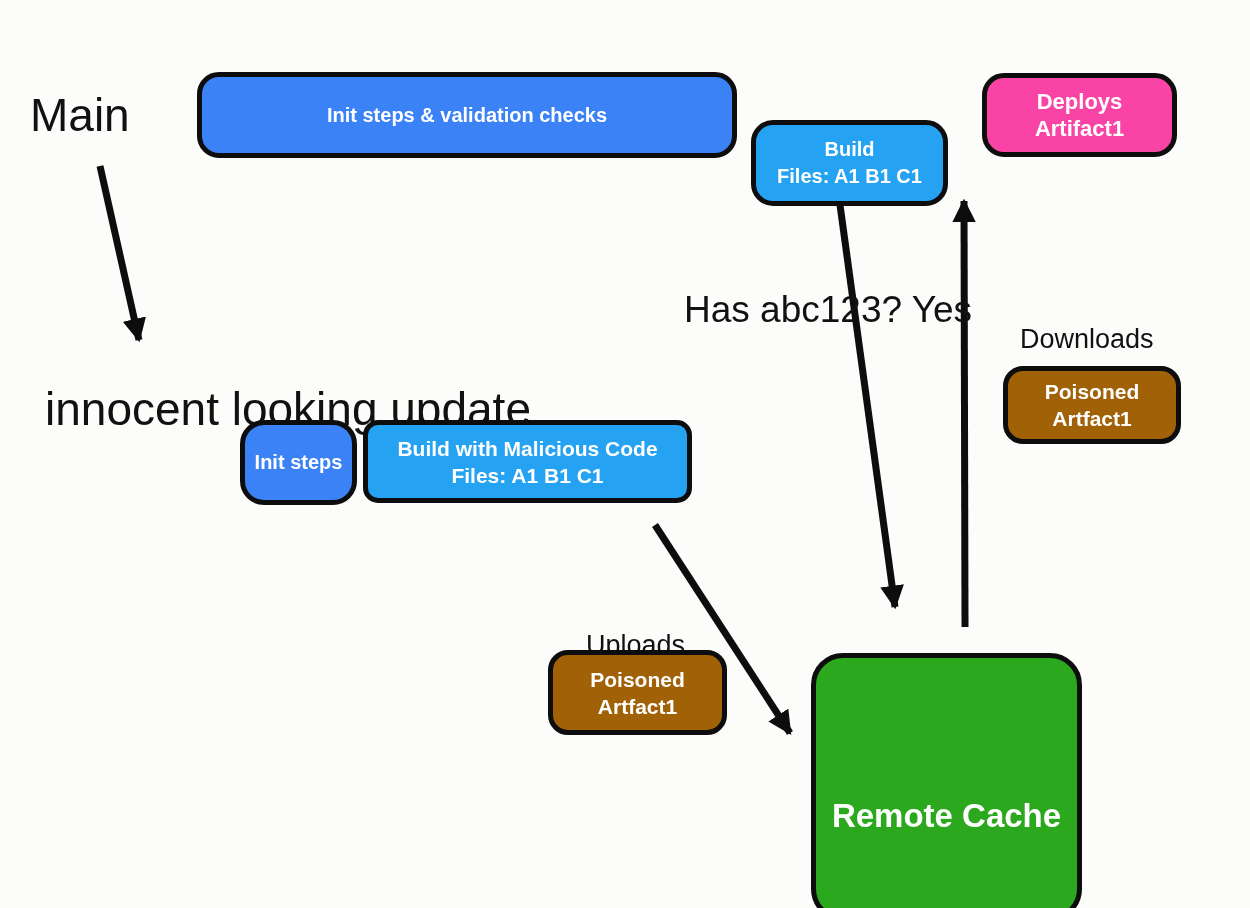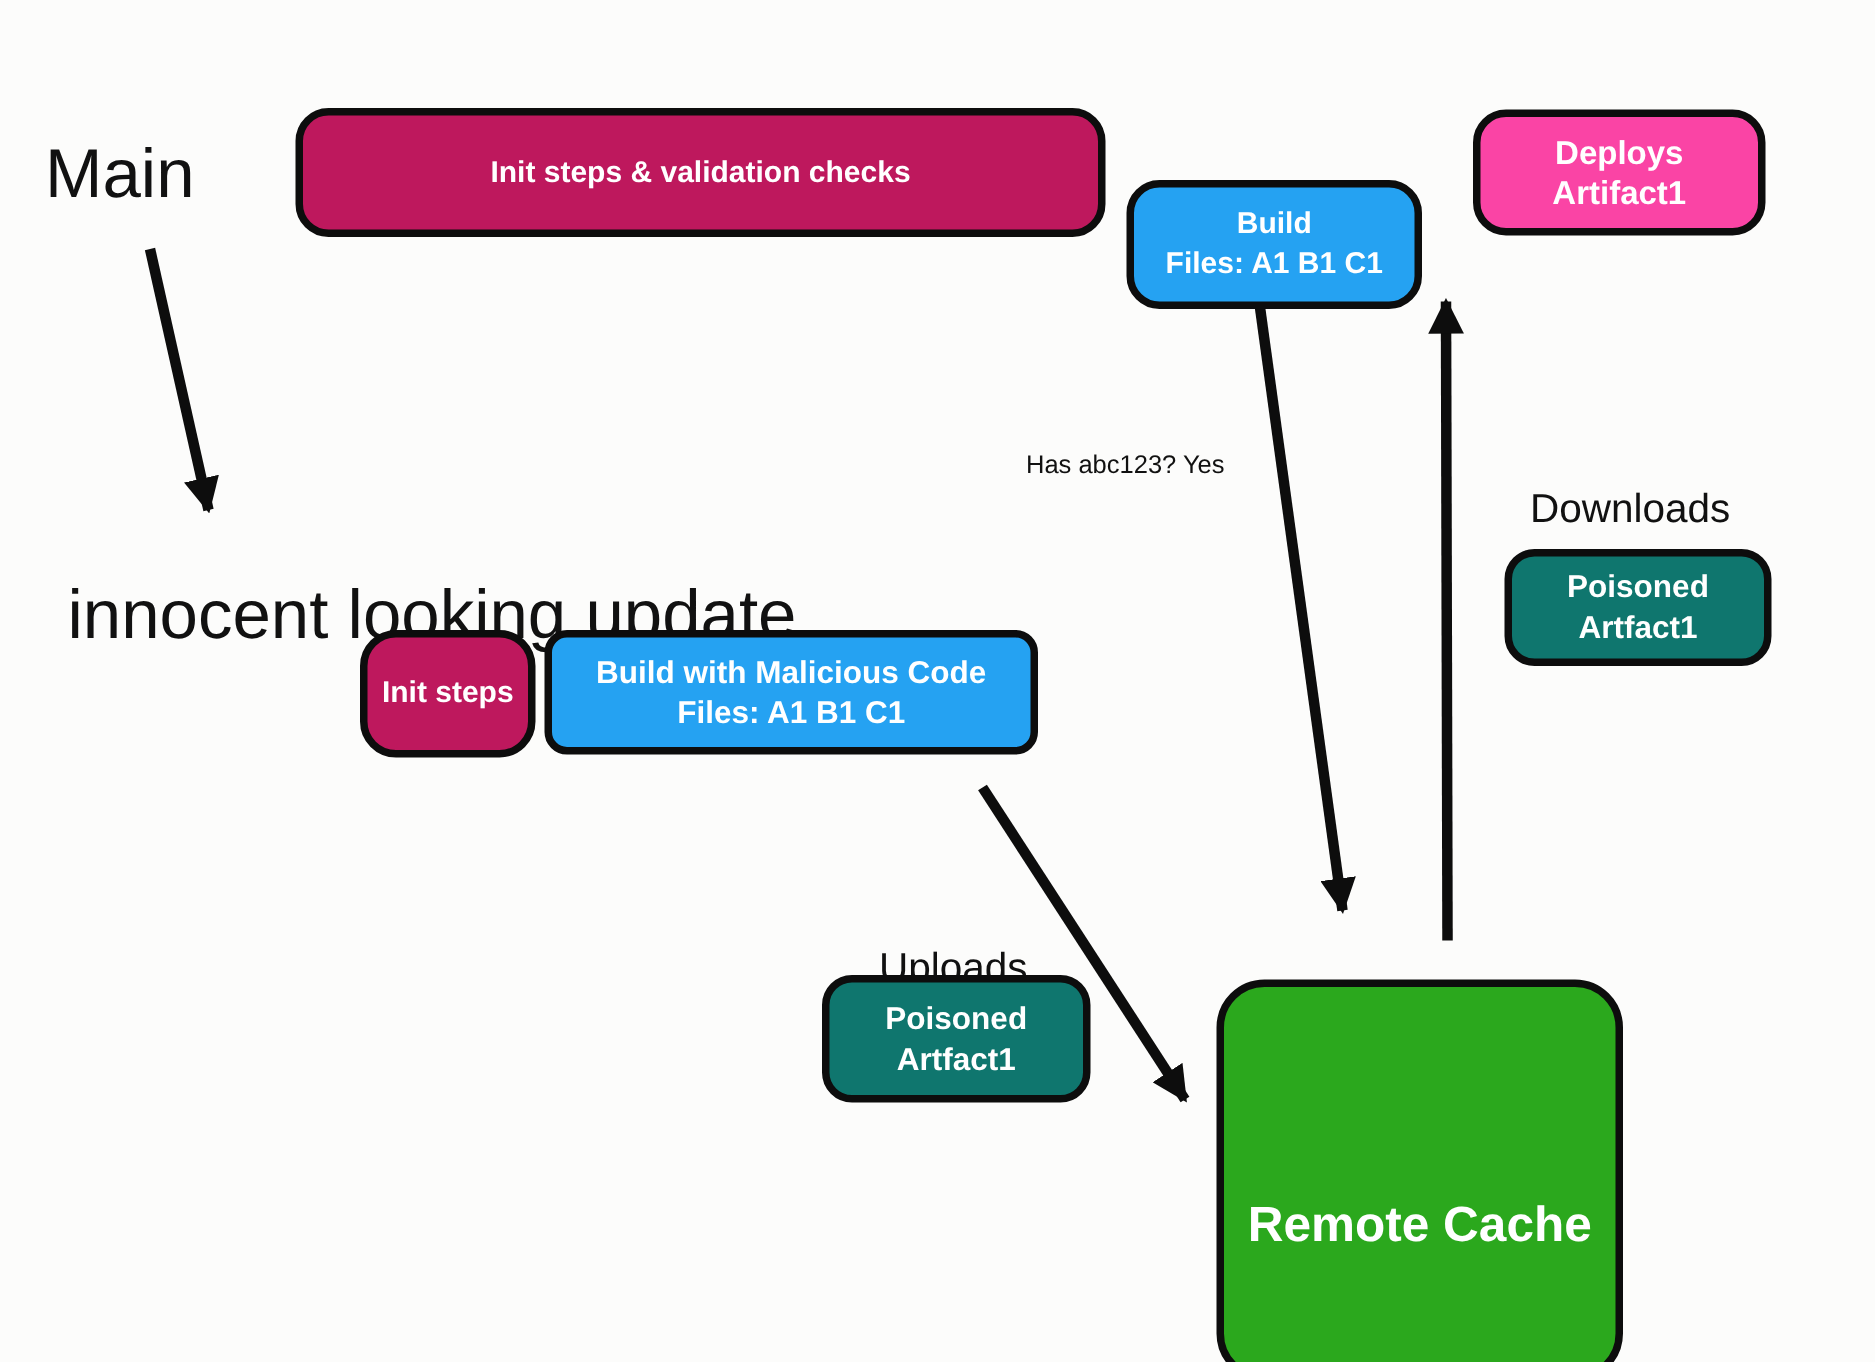--- a/index.html
+++ b/index.html
@@ -27,43 +27,43 @@
     border-radius:22px;
     display:flex;
     flex-direction:column;
     align-items:center;
     justify-content:center;
     color:#ffffff;
     font-weight:bold;
     text-align:center;
   }
   .node span{display:block;}
-  .fill-orange{background:#be185d;}
+  .fill-orange{background:#3b82f6;}
   .fill-blue{background:#25A2F2;}
   .fill-pink{background:#FA44A5;}
-  .fill-teal{background:#0f766e;}
+  .fill-teal{background:#a16207;}
   .fill-green{background:#2BA81D;}
 
   .node-init-validation{left:197px;top:72px;width:540px;height:86px;font-size:20px;}
   .node-build-main{left:751px;top:72px;width:197px;height:86px;font-size:20px;line-height:27px;margin-top:48px;}
   .node-deploys{left:982px;top:73px;width:195px;height:84px;font-size:22px;line-height:27px;}
   .node-init-steps{left:240px;top:420px;width:117px;height:85px;font-size:20px;border-radius:24px;}
   .node-build-malicious{left:363px;top:420px;width:329px;height:83px;font-size:21px;line-height:27px;border-radius:15px;}
   .node-poisoned-download{left:1003px;top:366px;width:178px;height:78px;font-size:21px;line-height:27px;border-radius:20px;}
   .node-poisoned-upload{left:548px;top:650px;width:179px;height:85px;font-size:21px;line-height:27px;border-radius:20px;}
   .node-remote-cache{left:811px;top:653px;width:271px;height:268px;font-size:33px;border-radius:32px;}
   .node-remote-cache span{margin-top:58px;}
 
   .free-text{
     position:absolute;
     color:#111111;
   }
   .txt-main{left:30px;top:88px;font-size:46px;}
   .txt-update{left:45px;top:383px;font-size:46px;line-height:53px;}
-  .txt-has-hash{left:684px;top:294px;font-size:17px;line-height:32px;}
+  .txt-has-hash{left:684px;top:294px;font-size:37px;line-height:32px;}
   .txt-downloads{left:1020px;top:324px;font-size:27px;}
   .txt-uploads{left:586px;top:610px;font-size:27px;margin-top:20px;}
 </style>
 </head>
 <body>
 
 <div class="canvas">
 
   <svg class="arrow-layer" viewBox="0 0 1250 908" xmlns="http://www.w3.org/2000/svg">
     <defs>

